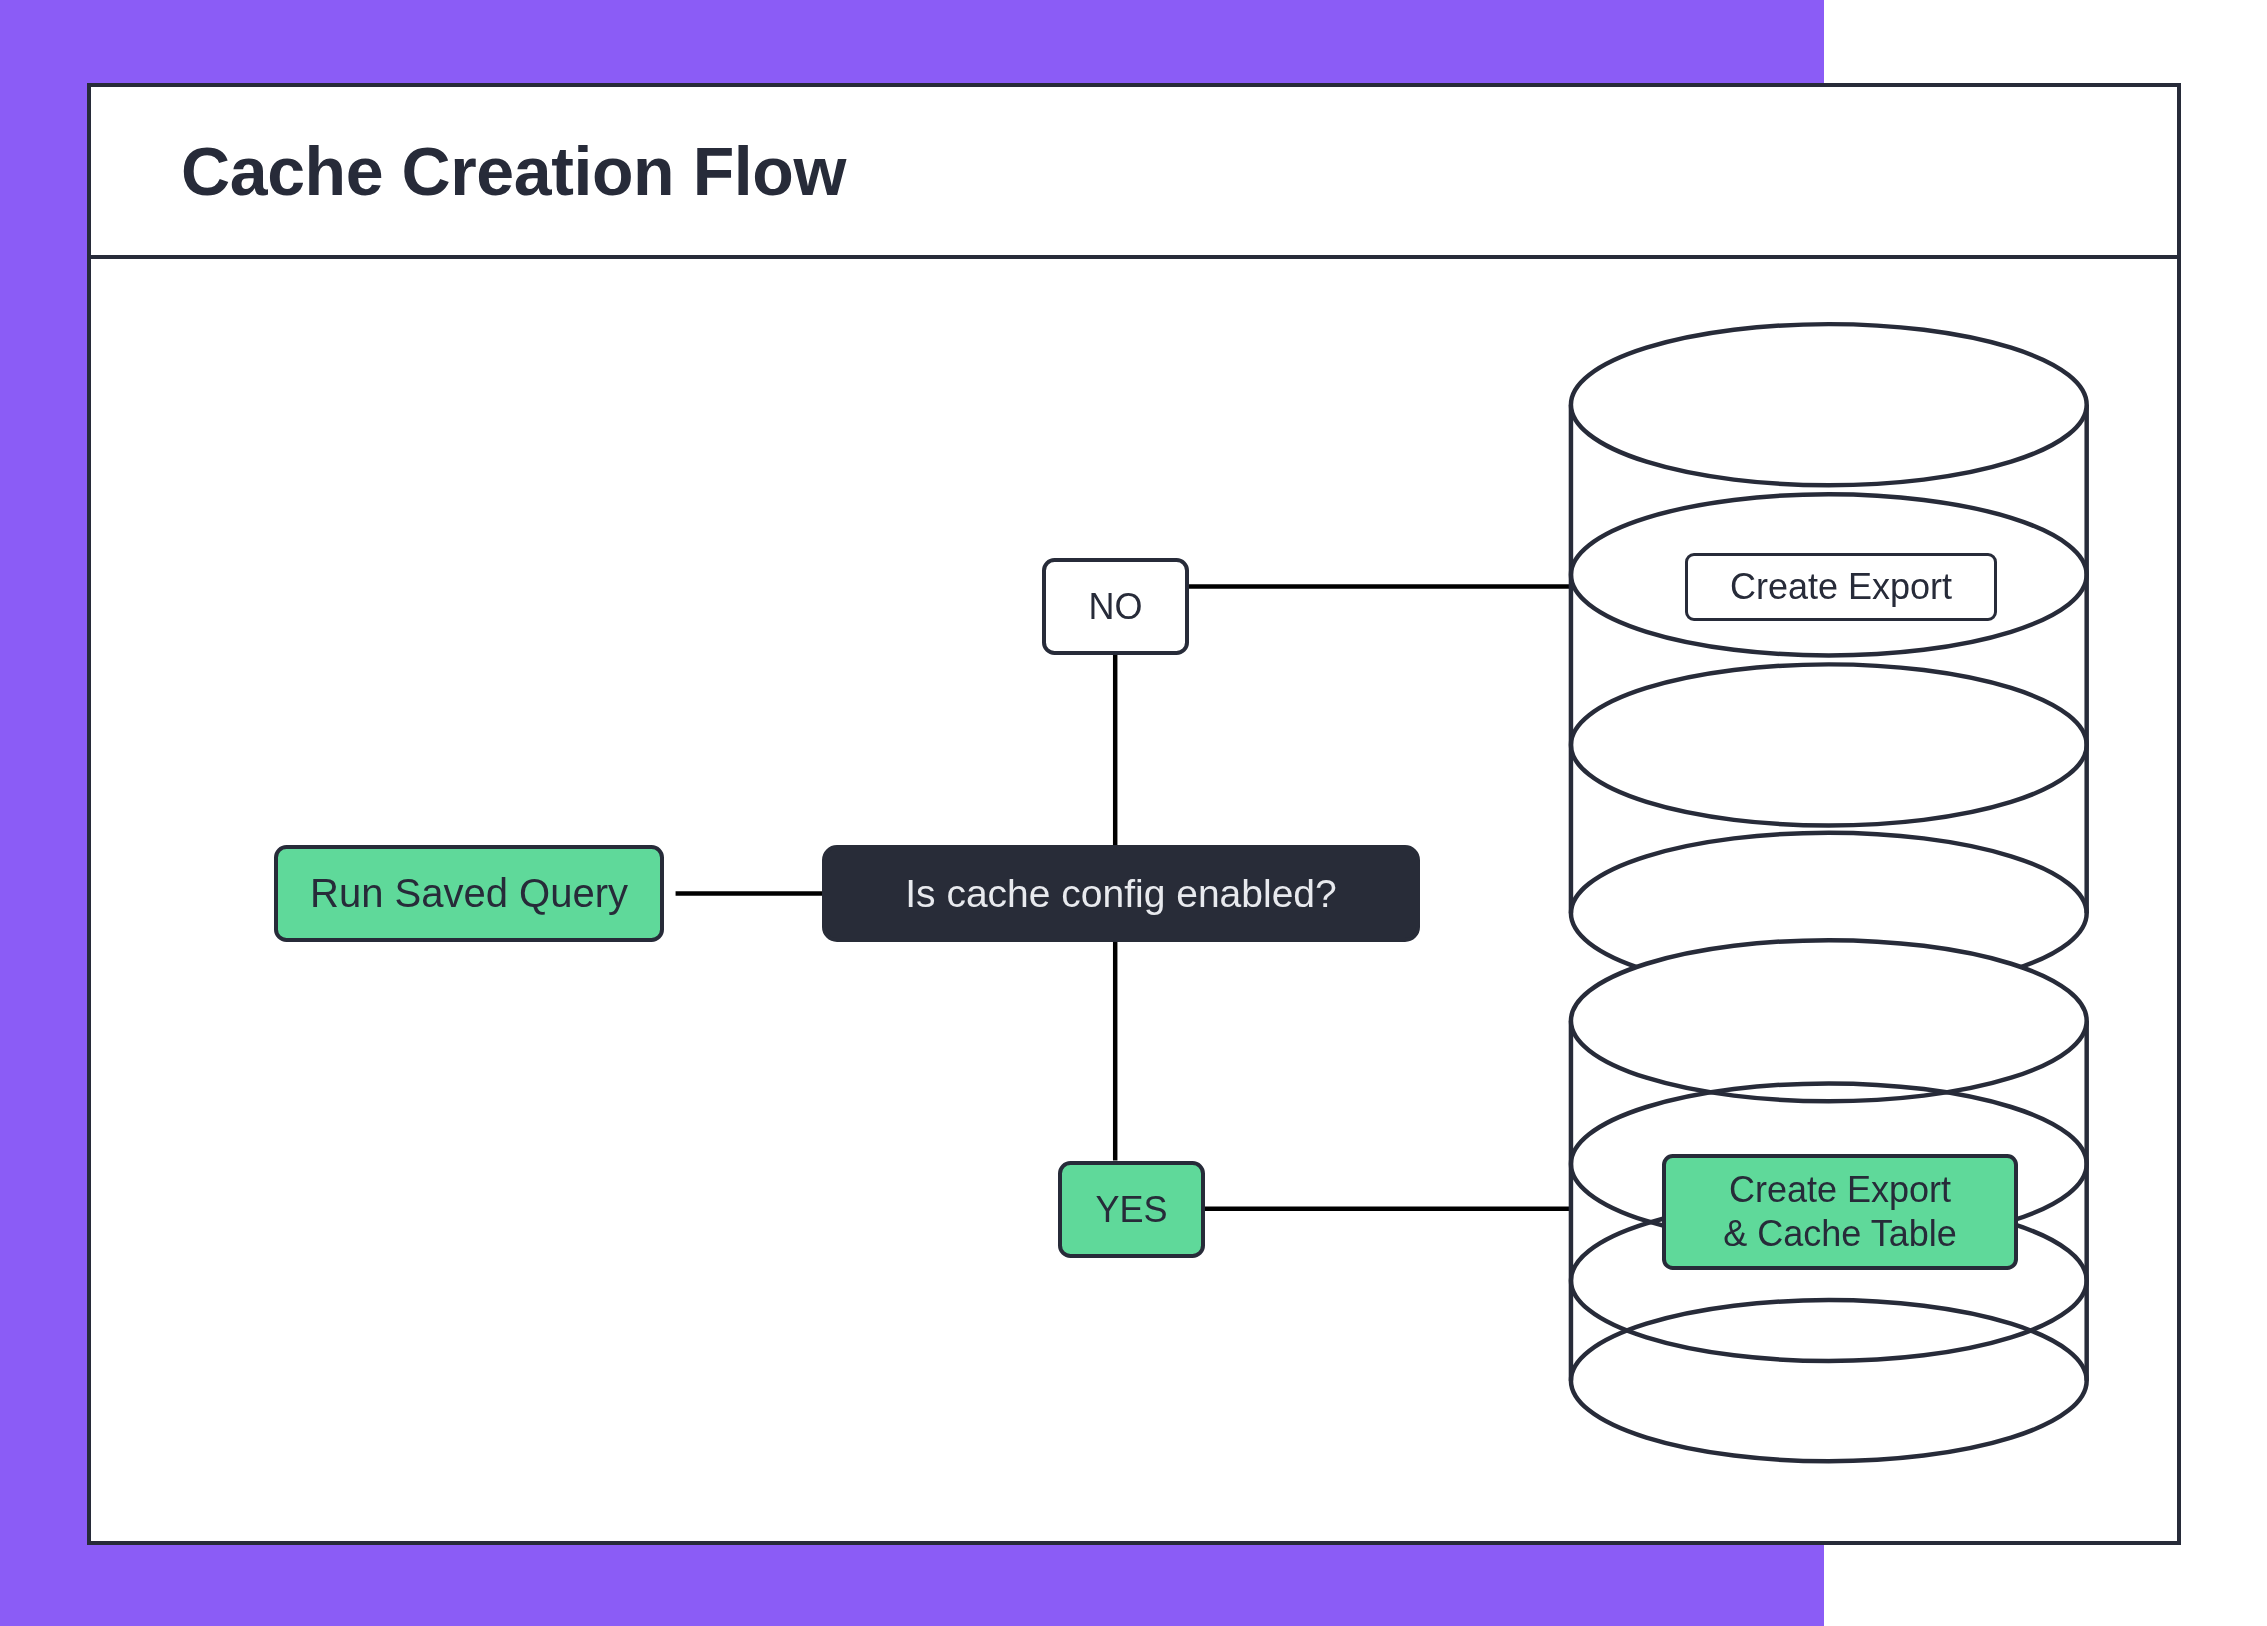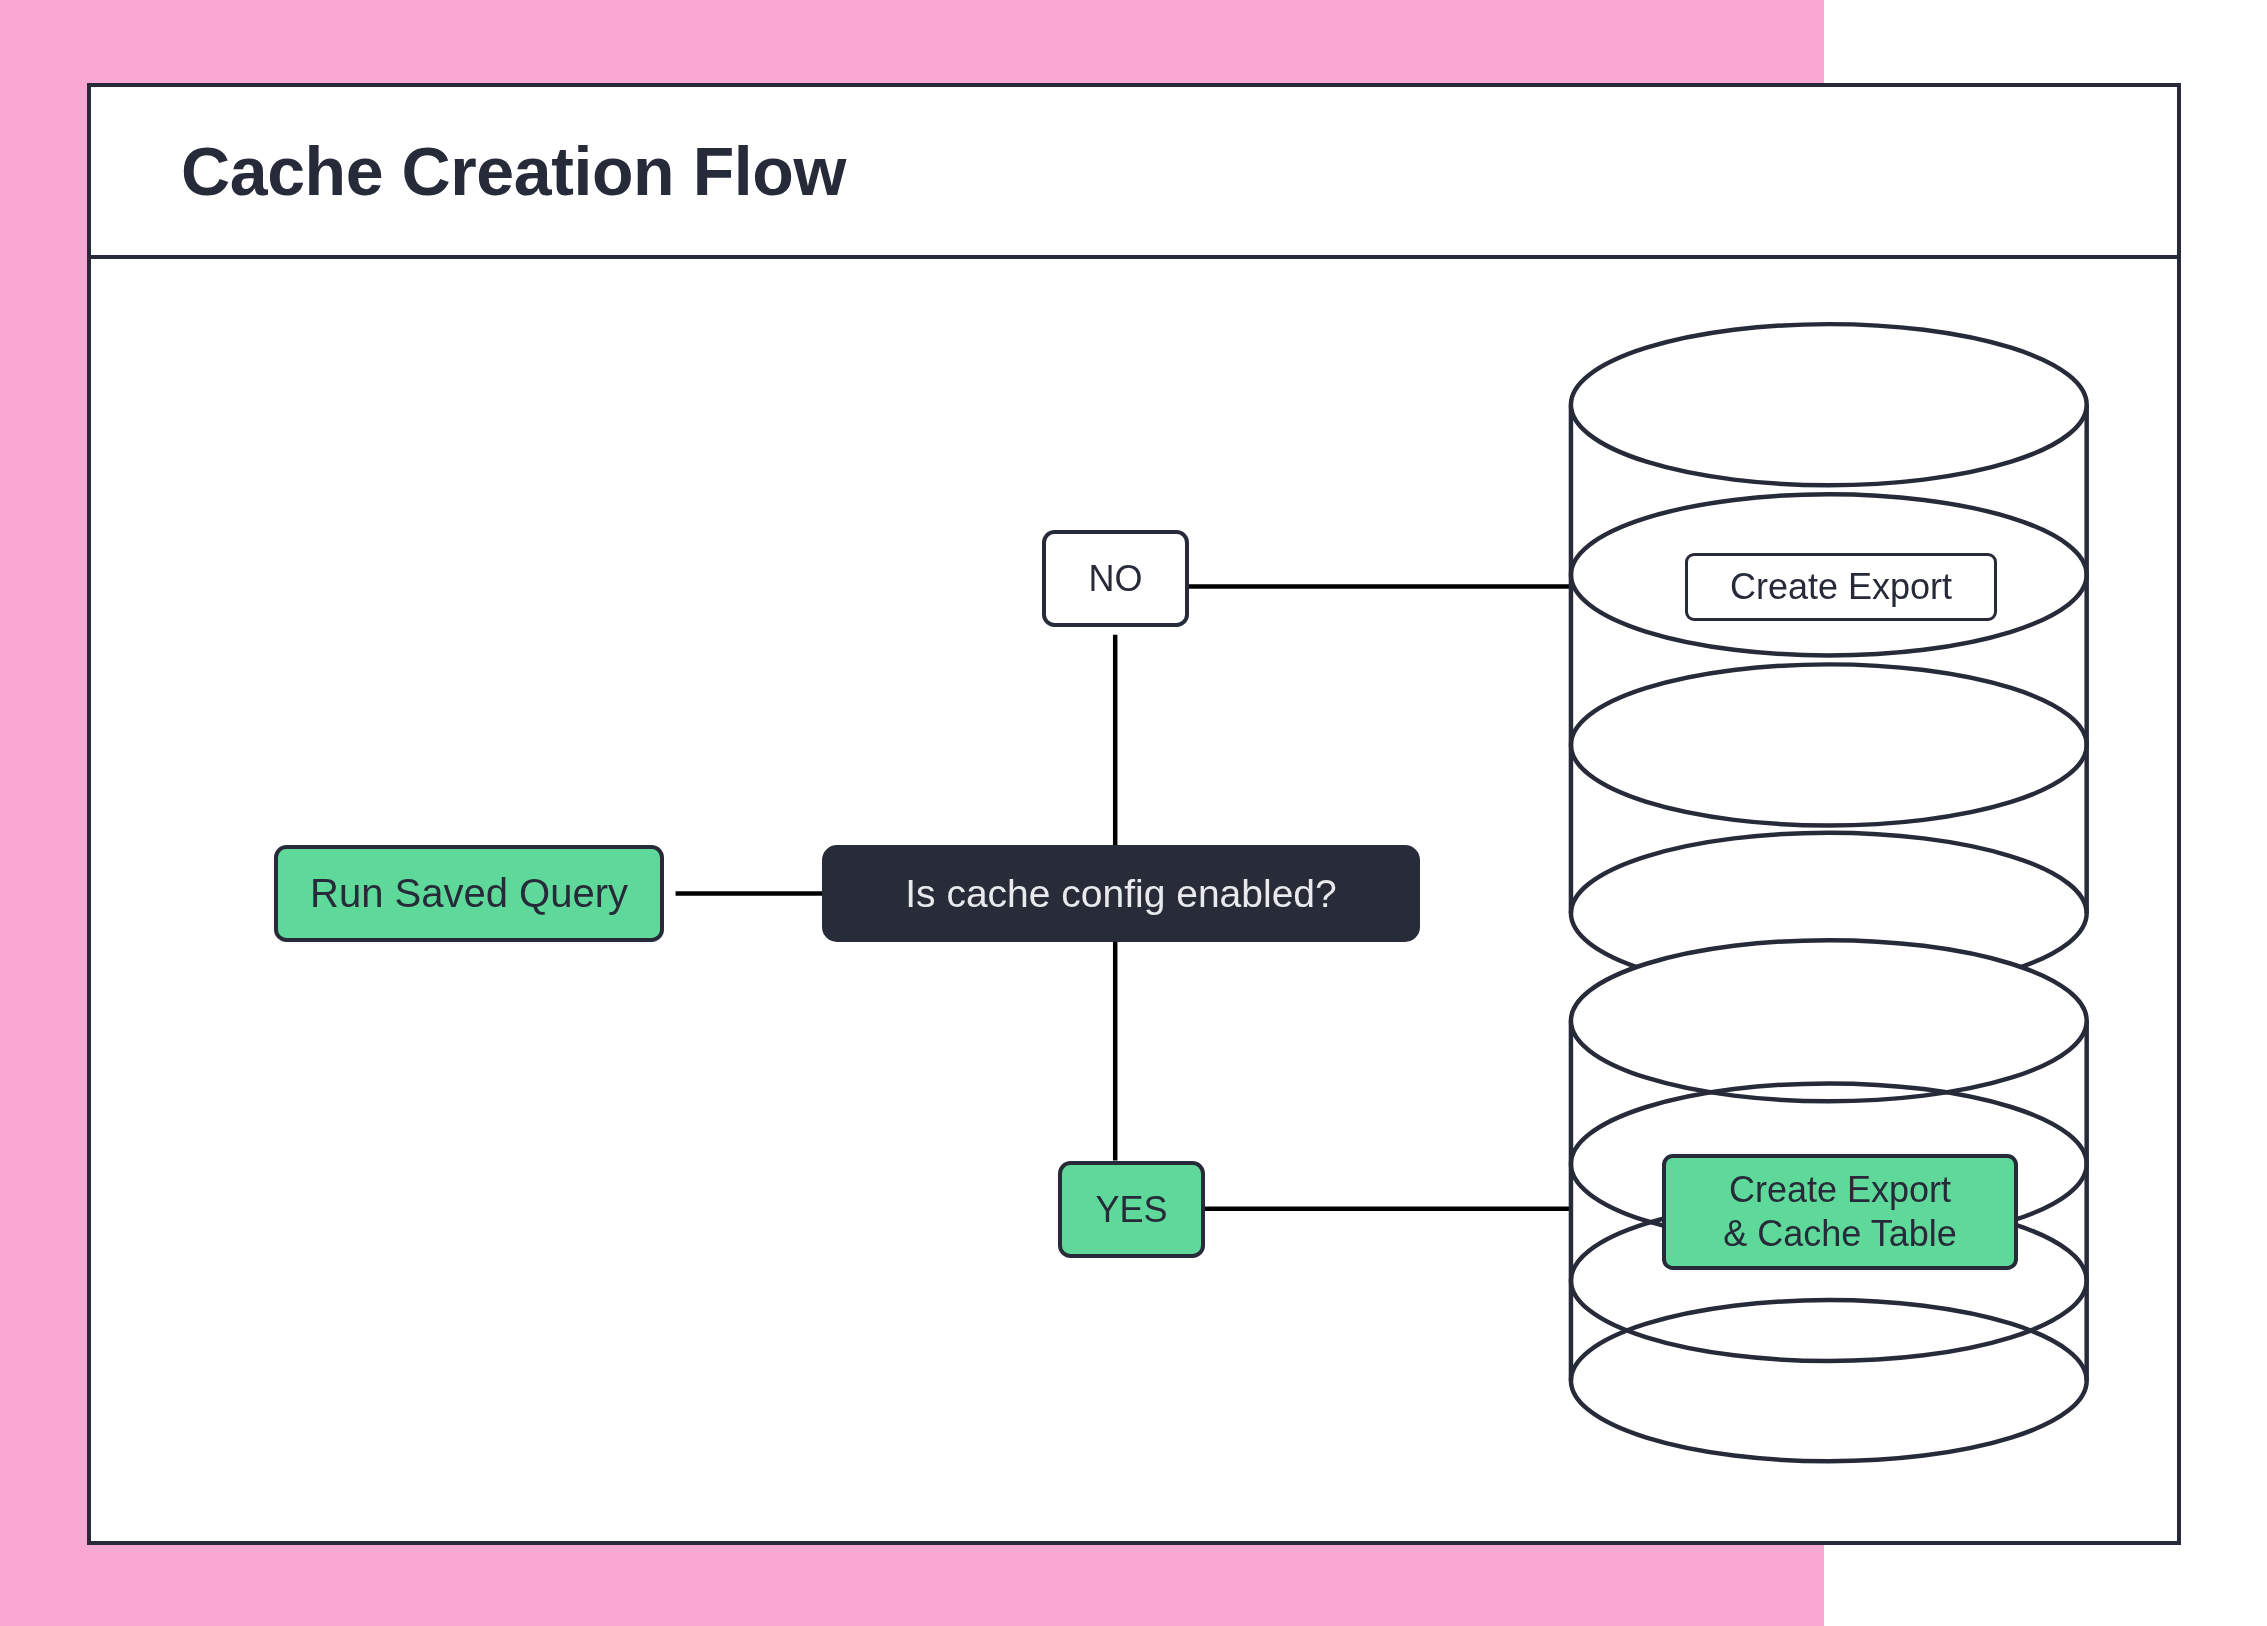--- a/index.html
+++ b/index.html
@@ -10,21 +10,21 @@
   body {
     width: 2268px;
     height: 1626px;
     font-family: "Liberation Sans", sans-serif;
     overflow: hidden;
   }
   #canvas {
     position: relative;
     width: 1824px;
     height: 1626px;
-    background: #f9a8d4;
+    background: #8b5cf6;
   }
   
   .frame {
     position: absolute;
     left: 87px;
     top: 83px;
     width: 2094px;
     height: 1462px;
     border: 4.5px solid #272b39;
     box-sizing: border-box;
@@ -100,21 +100,21 @@
   #n-decision {
     left: 822px;
     top: 845px;
     width: 598px;
     height: 97px;
     font-size: 39px;
     border-radius: 15px;
   }
   #n-no {
     left: 1042px;
-    top: 530px;
+    top: 558px;
     width: 147px;
     height: 97px;
   }
   #n-yes {
     left: 1042px;
     top: 1161px;
     width: 147px;
     height: 97px;
     margin-left: 16px;
   }

